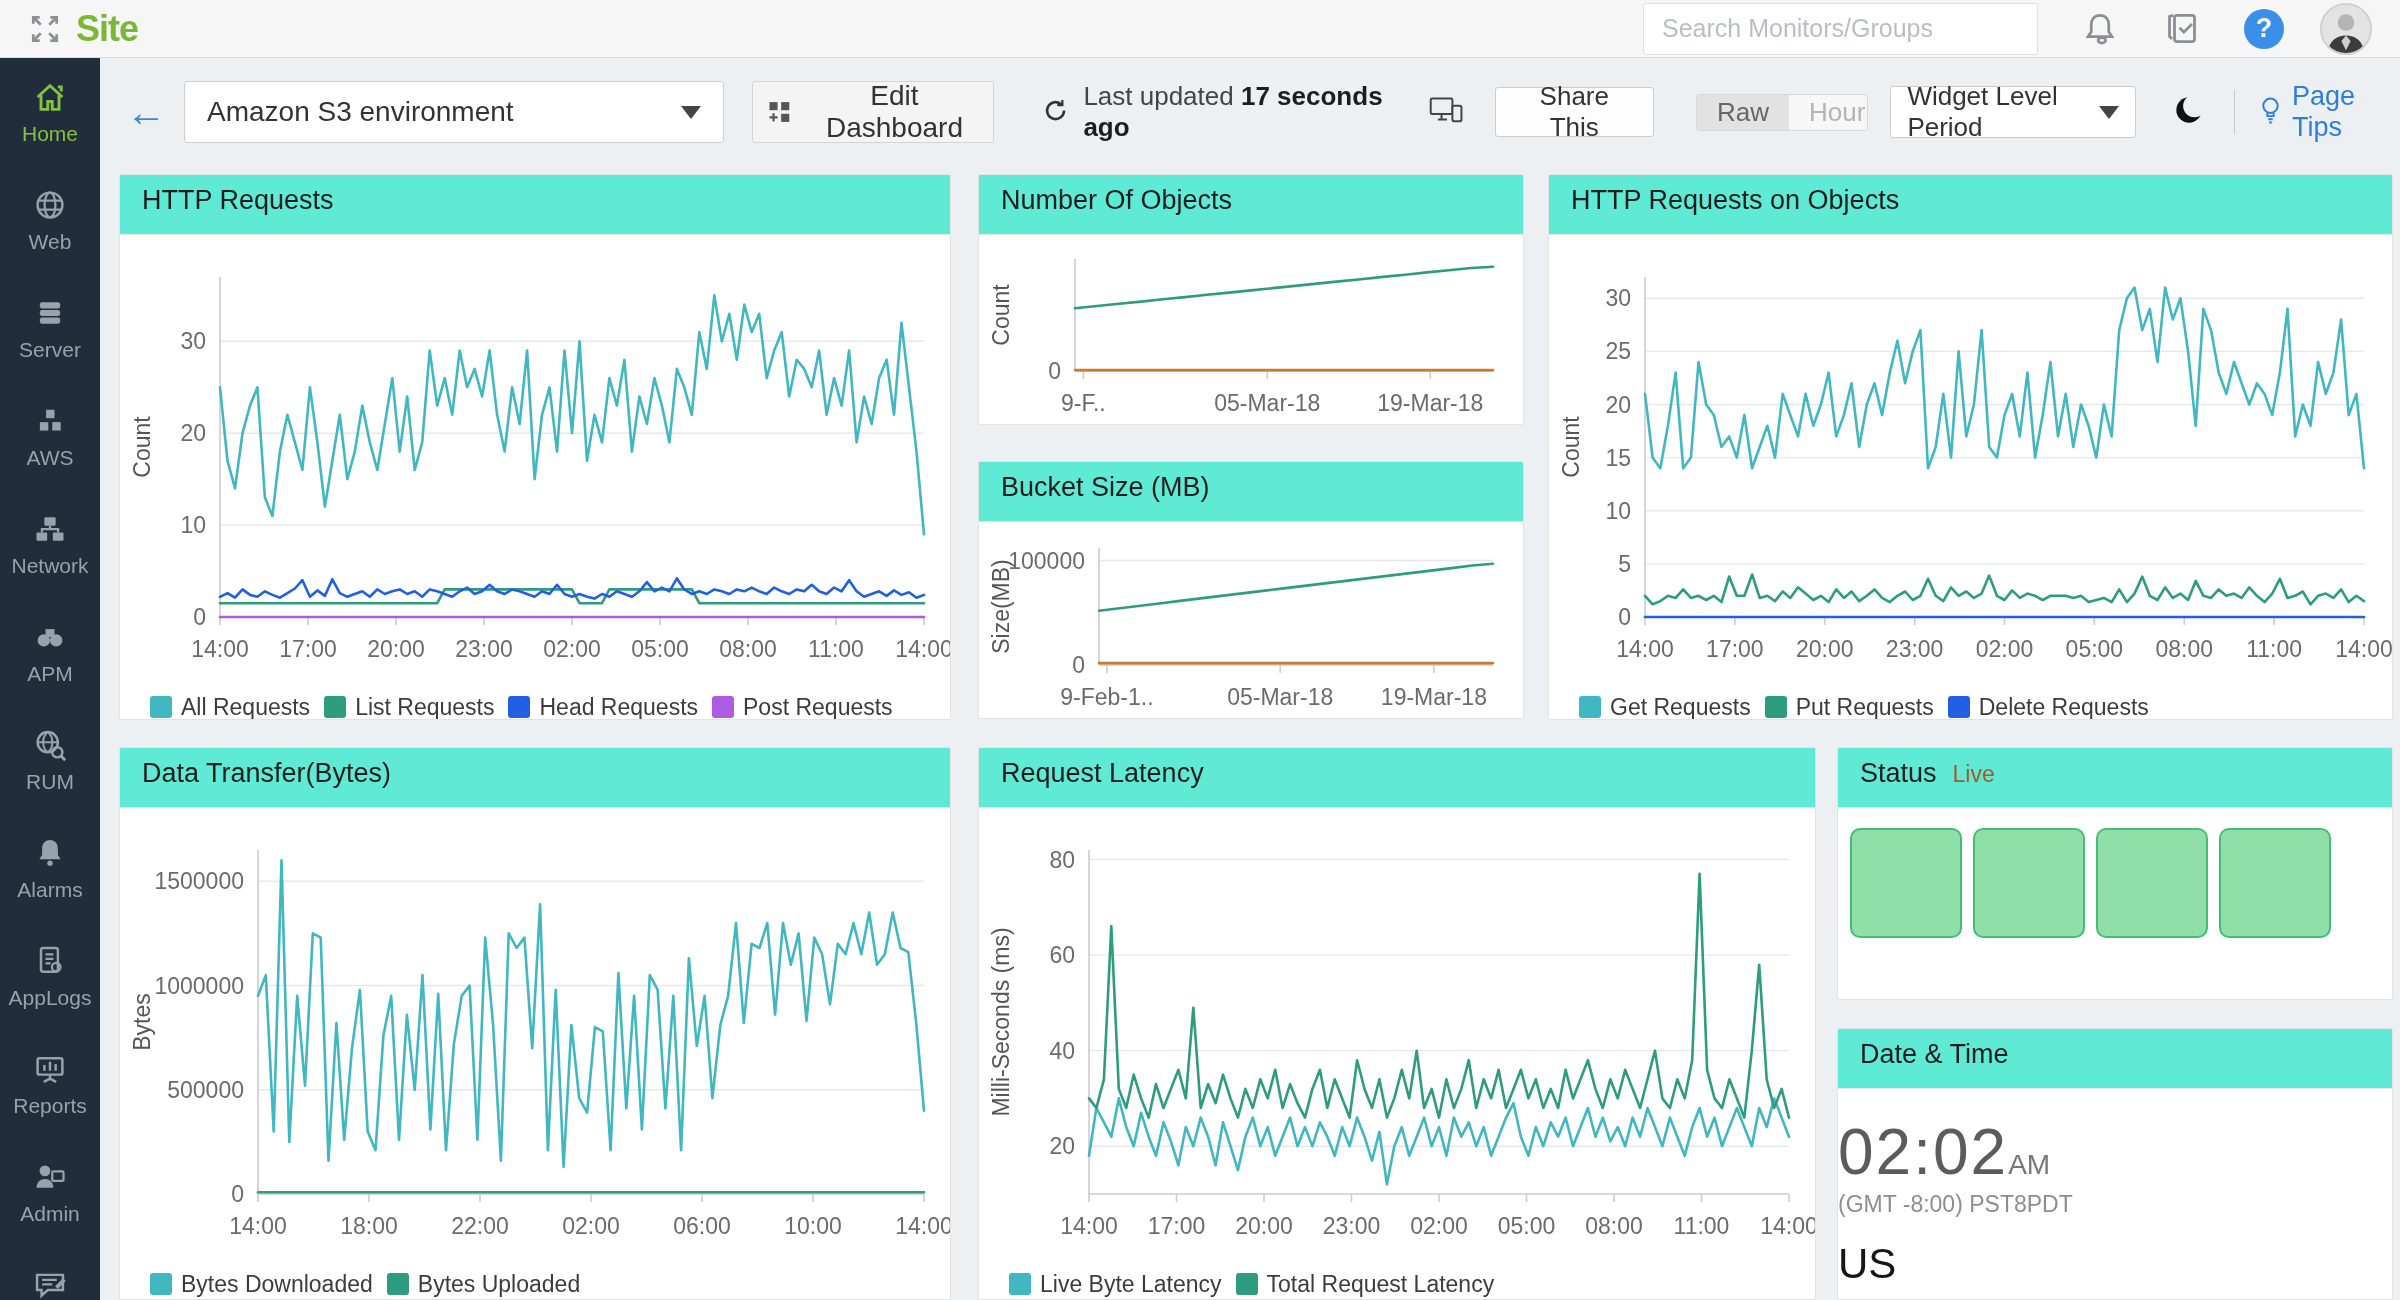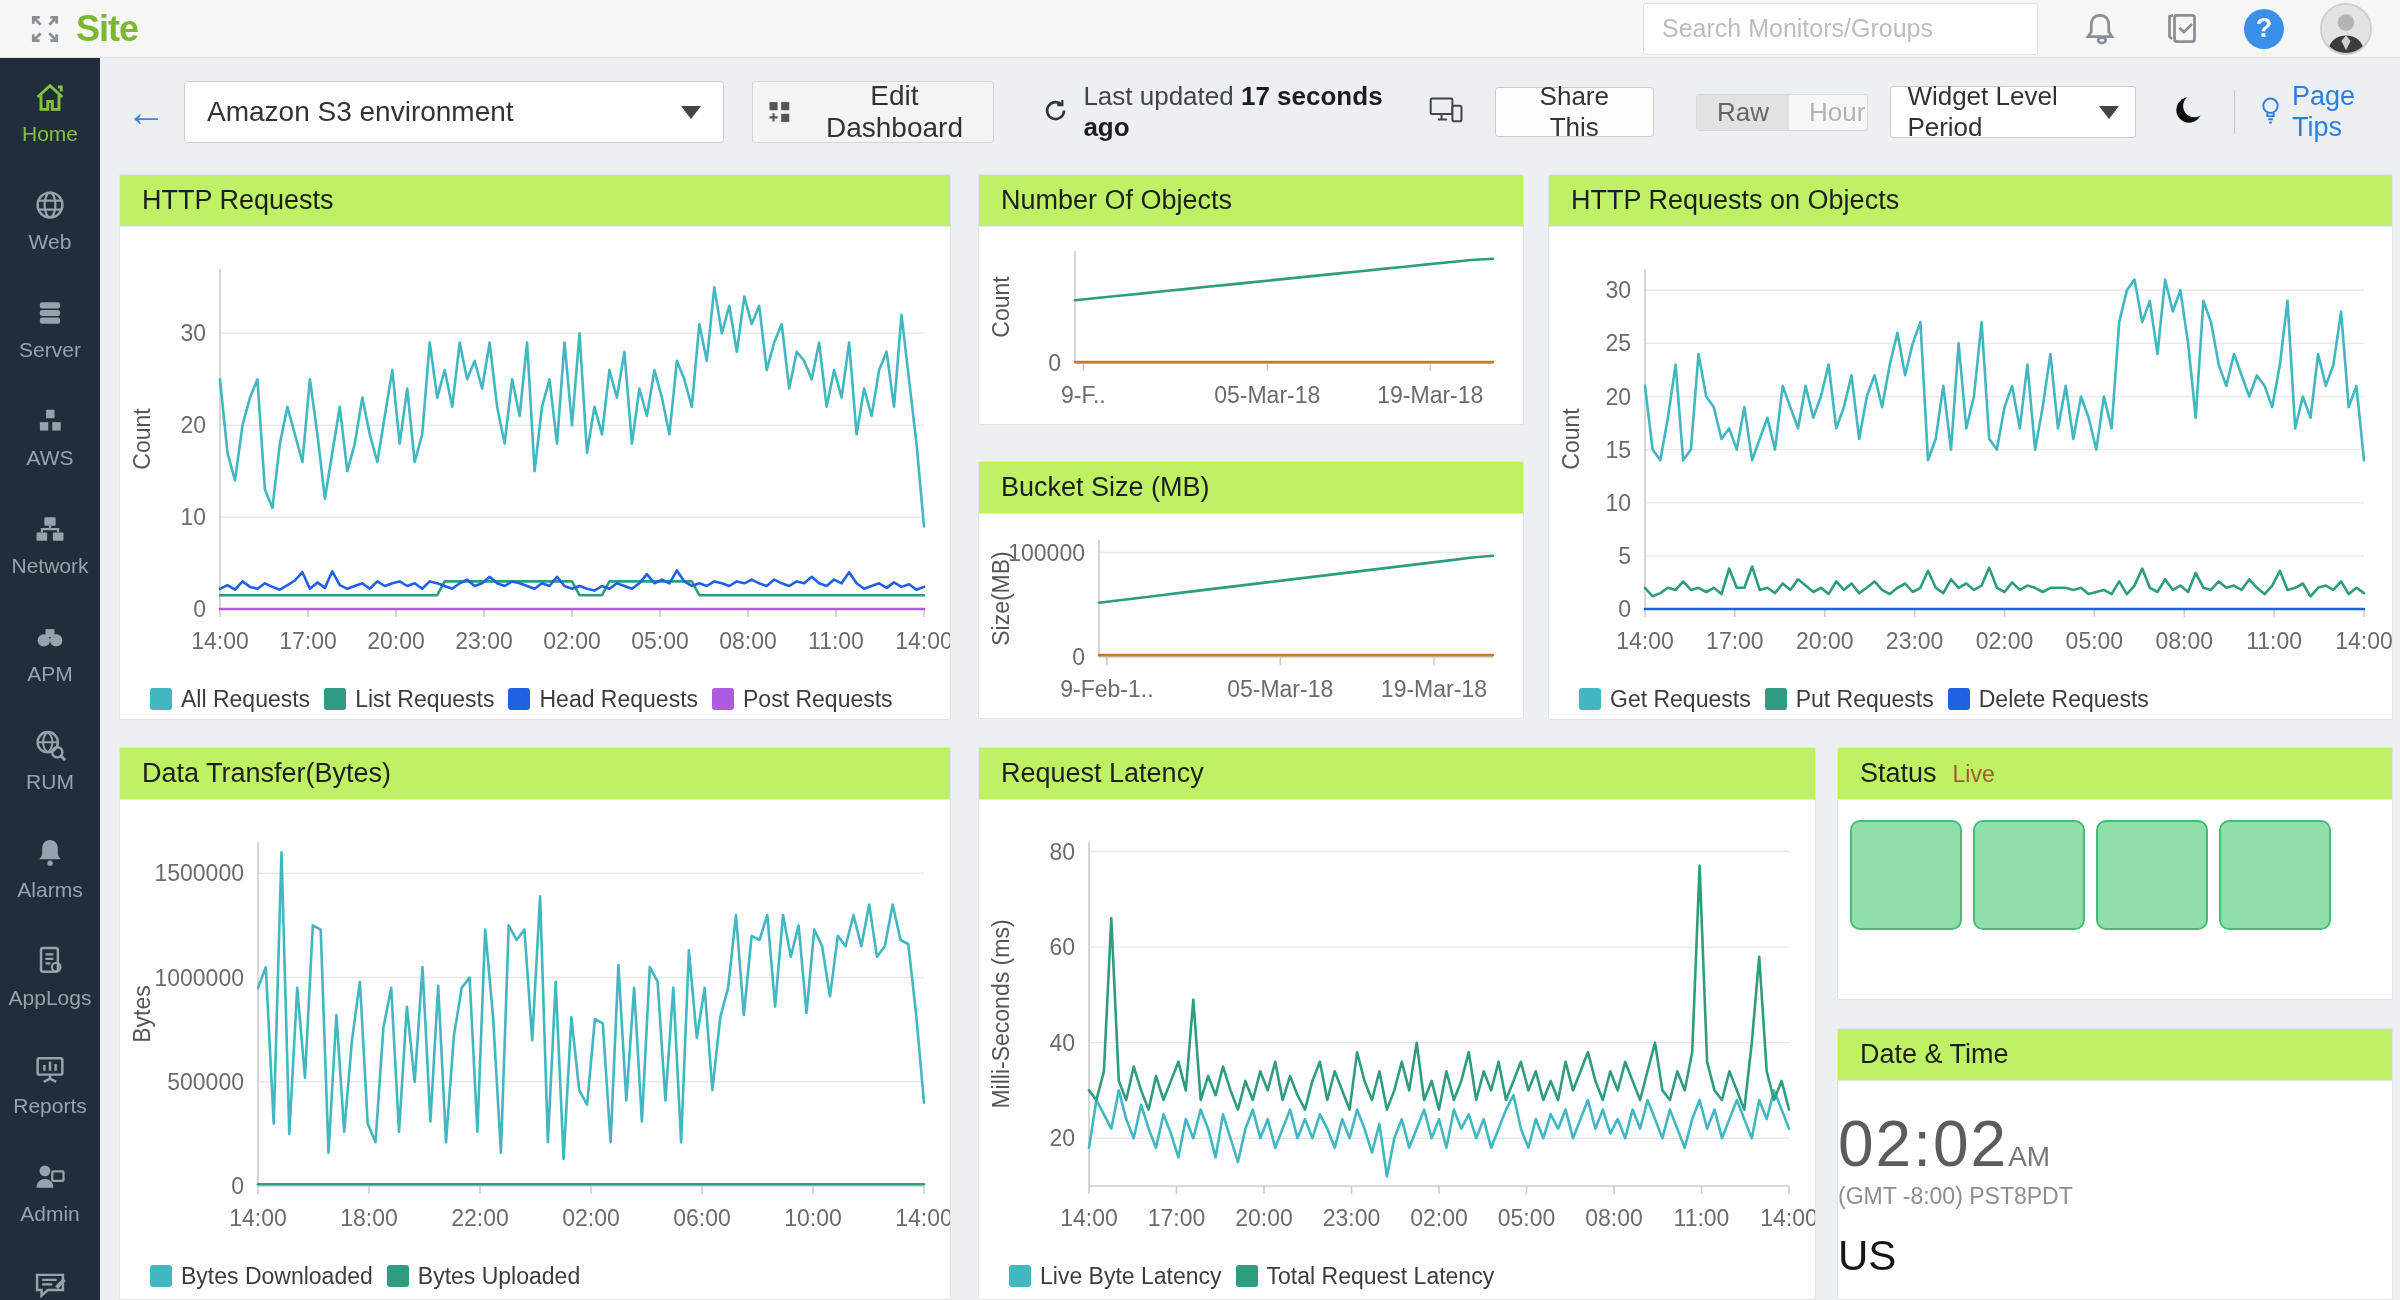--- a/index.html
+++ b/index.html
@@ -59,22 +59,22 @@
   .period-select { margin-left:22px; width:268px; height:52px; background:#fff; border:1px solid #cccccc;
     border-radius:3px; display:flex; align-items:center; padding:0 16px; font-size:26px; color:#333; cursor:pointer; }
   .moon-ic { margin-left:34px; width:42px; height:42px; cursor:pointer; }
   .tb-divider { margin-left:26px; width:1px; height:44px; background:#c9c9c9; }
   .pagetips { margin-left:22px; display:flex; align-items:center; gap:8px; cursor:pointer; }
   .bulb-ic { width:30px; height:34px; color:#8a8f95; }
   .pagetips span { font-size:27px; color:#2e7ee0; }
 
   
   .card { position:absolute; background:#fff; border:1px solid #e3e3e3; border-radius:2px; overflow:hidden; }
-  .card-head { height:52px; line-height:51px; padding:0 22px; font-size:27px; color:#1e1e1e;
-    background:#bef264; border-bottom:1px solid #e7e7e7; white-space:nowrap; }
+  .card-head { height:60px; line-height:51px; padding:0 22px; font-size:27px; color:#1e1e1e;
+    background:#5eead4; border-bottom:1px solid #e7e7e7; white-space:nowrap; }
   .legend { display:flex; align-items:center; gap:14px; padding-left:22px; height:44px;margin-left:8px; }
   .legend .li { display:flex; align-items:center; gap:9px; }
   .legend .sw { width:22px; height:22px; border-radius:3px; }
   .legend .lt { font-size:23px; color:#3c3c3c; }
   svg.chart text { font-family:"Liberation Sans", sans-serif; }
 
   
   .status-head { display:flex; align-items:baseline; gap:16px; }
   .live-tag { font-size:23px; color:#a9572e; }
   .status-boxes { display:flex; gap:11px; padding:20px 0 0 12px; }

